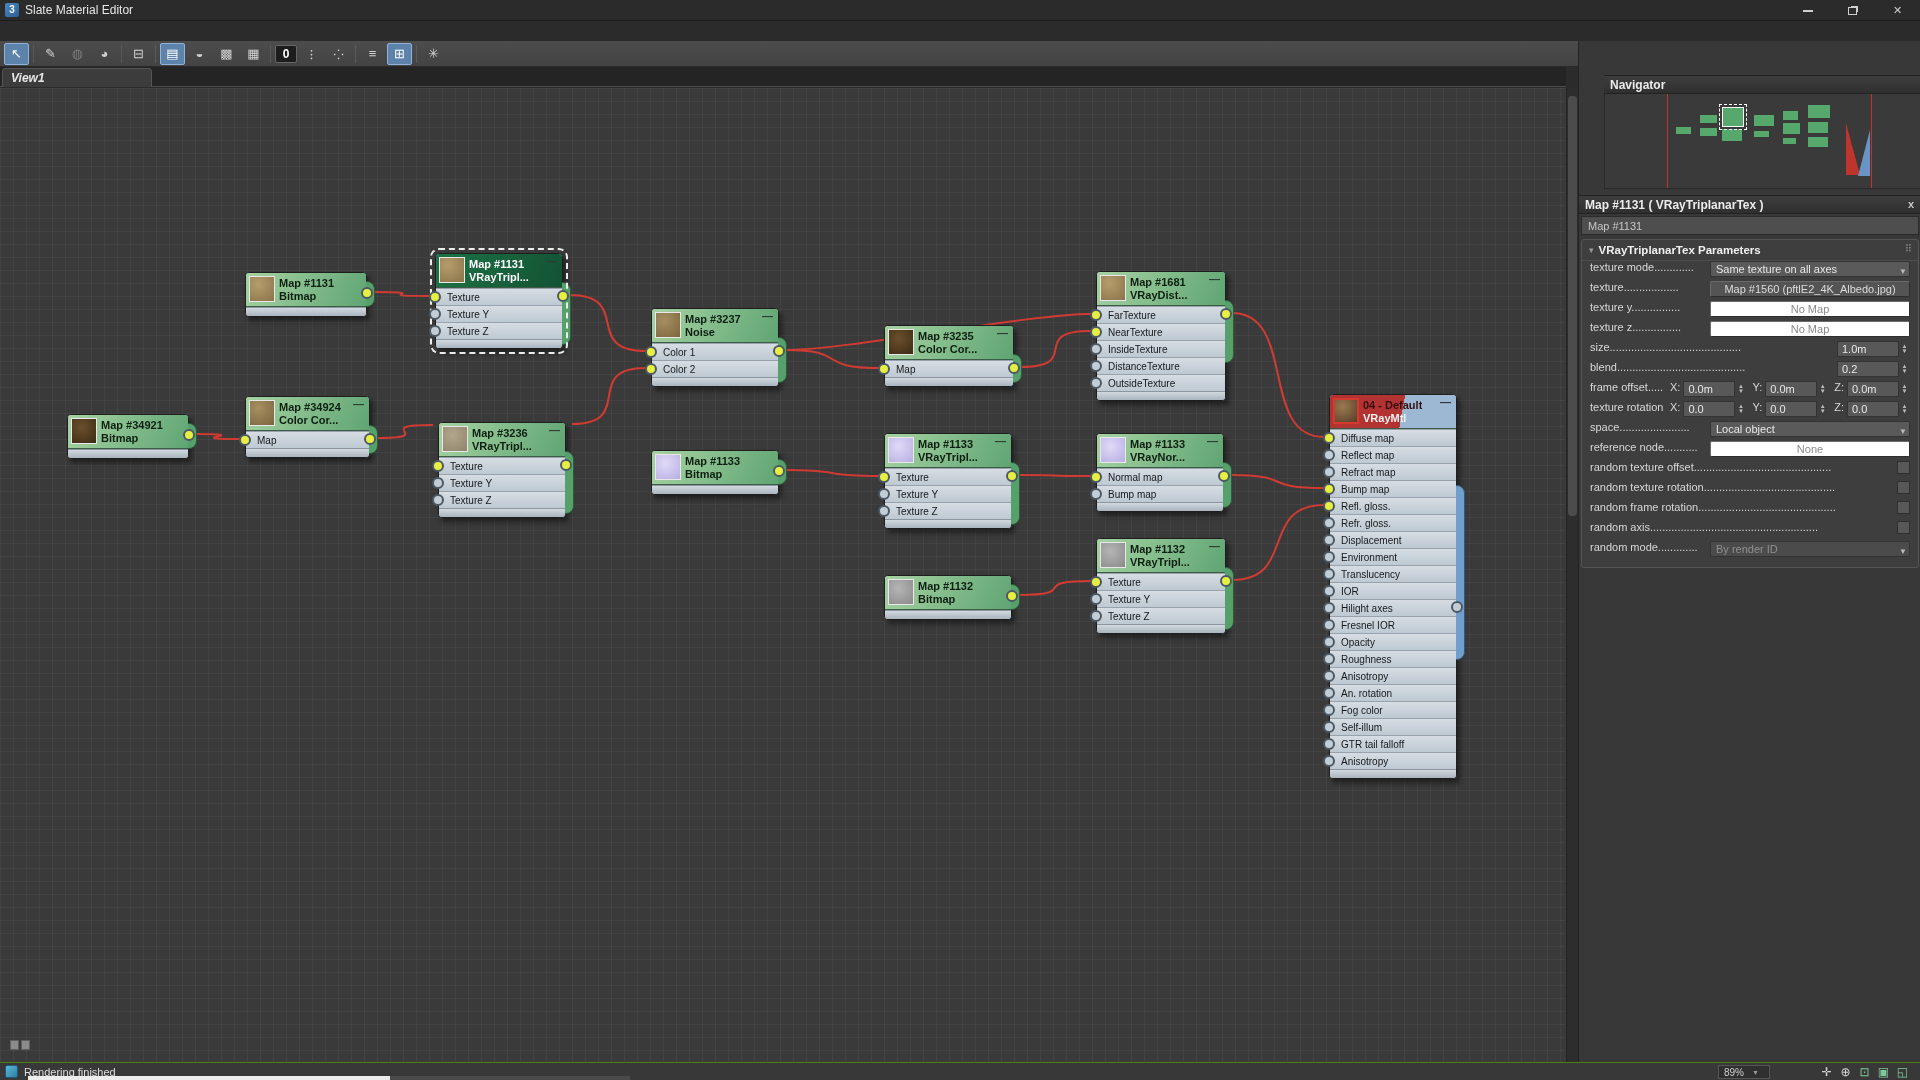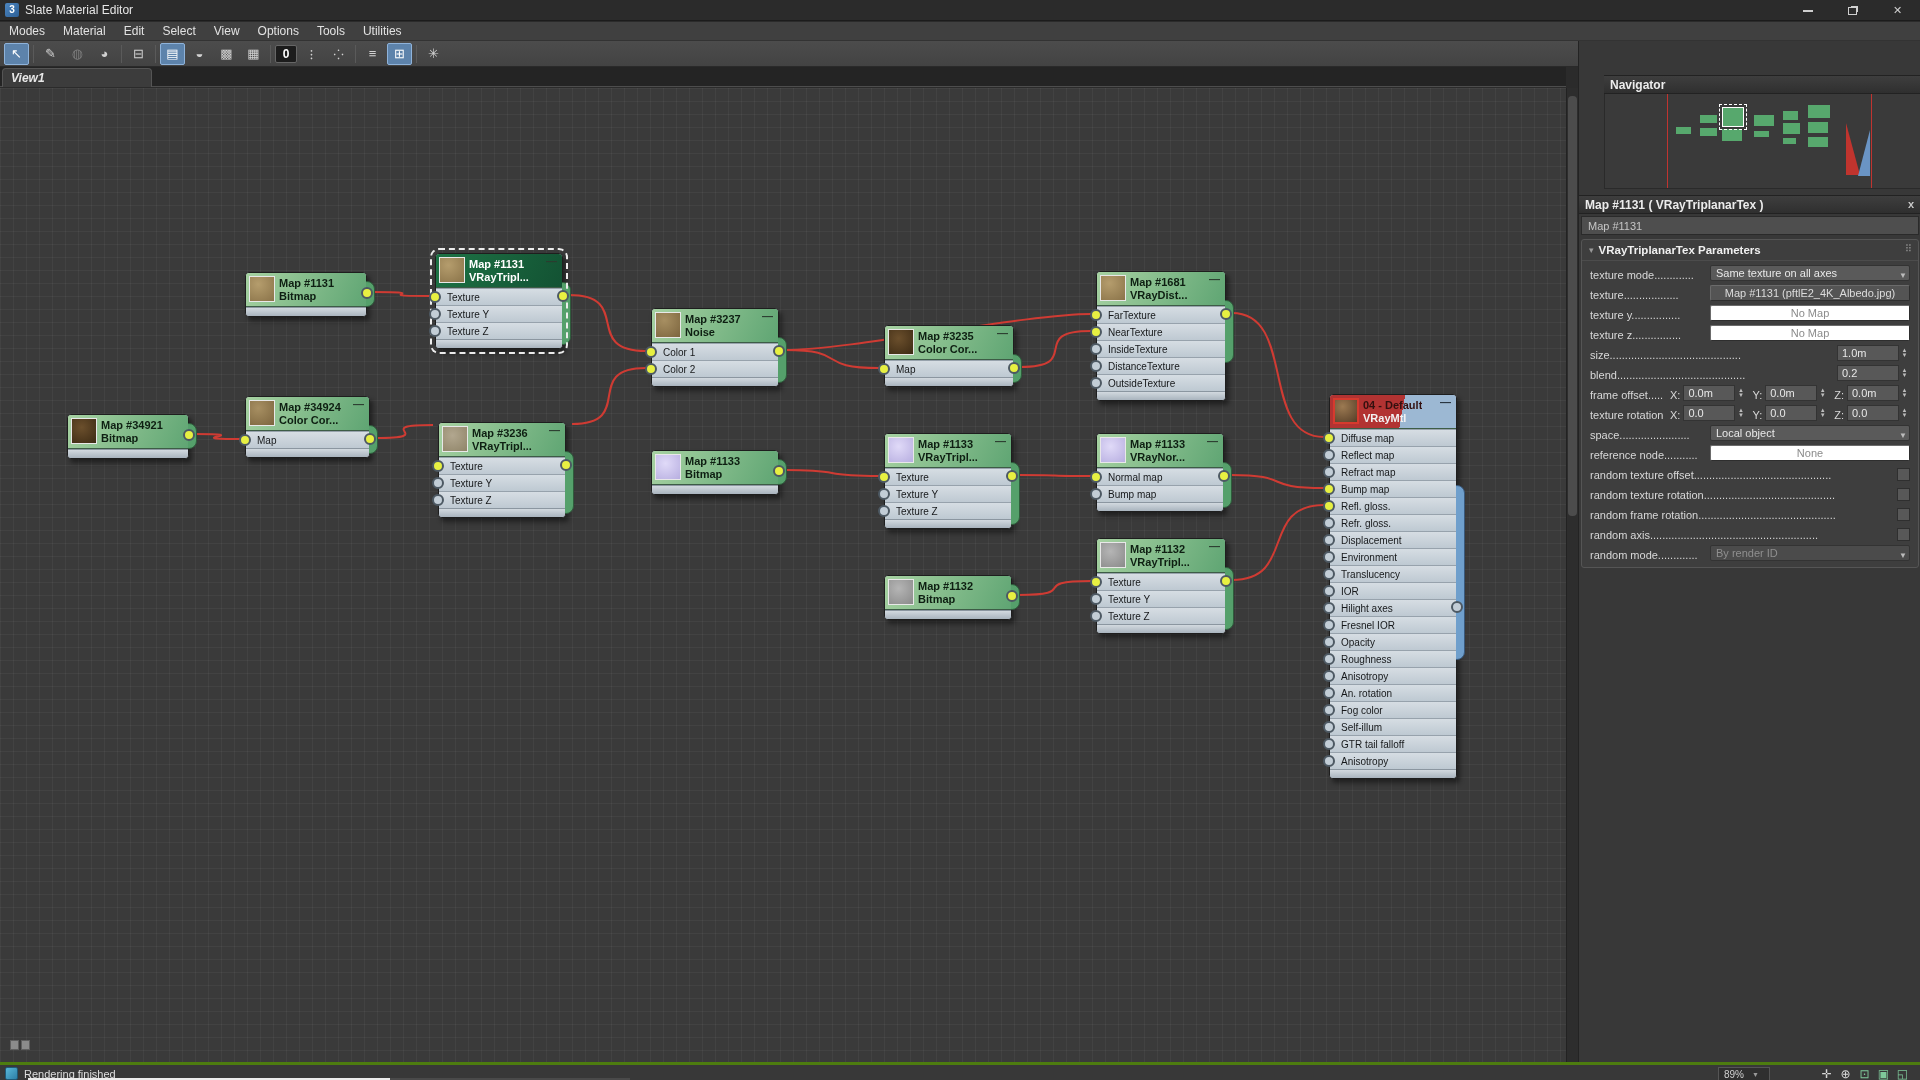--- a/index.html
+++ b/index.html
@@ -96,39 +96,39 @@
   .navtri-blue { position:absolute; width:0; height:0; border-right:12px solid #6a94c4; border-top:46px solid transparent; }
 
   #inspector { position:absolute; left:0; top:154px; width:342px; }
   #name-field { margin:2px 2px 0 2px; height:19px; background:#4e4e4e; border:1px solid #2a2a2a;
                 color:#c6c6c6; font-size:11px; display:flex; align-items:center; padding-left:6px; }
   #rollout { margin:4px 2px 0 2px; border:1px solid #555; border-radius:3px; background:#3e3e3e; padding-bottom:6px; }
   #rollout-head { height:21px; display:flex; align-items:center; border-bottom:1px solid #4c4c4c; position:relative; }
   #rollout-head .tri { color:#9a9a9a; font-size:9px; margin:0 5px 0 7px; }
   #rollout-head .rtitle { color:#f0f0f0; font-size:11.5px; font-weight:bold; }
   #rollout-head .dots { position:absolute; right:6px; top:3px; color:#8a8a8a; font-size:10px; }
-  .prow { height:20px; display:flex; align-items:flex-end; padding:0 8px 0 8px; }
+  .prow { height:20px; display:flex; align-items:flex-start; padding:0 8px 0 8px; }
   .plabel { flex:1; color:#d8d8d8; font-size:11px; white-space:nowrap; overflow:hidden; }
   .pdrop { width:200px; height:16px; background:#5a5a5a; border:1px solid #333; border-radius:2px; position:relative;
            color:#e8e8e8; font-size:11px; padding:0 18px 0 5px; line-height:15px; white-space:nowrap; overflow:hidden; flex:none; }
   .pdrop .da { position:absolute; right:2px; top:2px; color:#bbb; font-size:8px; }
   .pdrop.dis { color:#8f8f8f; background:#4b4b4b; }
   .pbtn { width:200px; height:16px; background:#545454; border:1px solid #6b6b6b; border-bottom-color:#2e2e2e; border-right-color:#2e2e2e;
           border-radius:2px; color:#dcdcdc; font-size:11px; text-align:center; line-height:15px; white-space:nowrap; overflow:hidden; flex:none; }
   .pbtn.dis { color:#8b8b8b; background:#ffffff; }
   .pspin { display:flex; align-items:center; flex:none; }
   .spinbox { width:52px; height:16px; background:#585858; border:1px solid #333; color:#e8e8e8; font-size:11px;
              padding-left:4px; line-height:15px; }
   .spinarr { width:11px; height:16px; display:flex; flex-direction:column; justify-content:center; }
   .spinarr span { color:#bdbdbd; font-size:6px; line-height:5px; text-align:center; }
   .xyzlab { color:#d8d8d8; font-size:11px; margin:0 3px 0 6px; }
   .pcheck { width:13px; height:13px; background:#585858; border:1px solid #2f2f2f; flex:none; }
 
   
-  #statusbar { position:absolute; left:0; top:1062px; width:1920px; height:18px; background:#383838; border-top:3px solid #4d7c0f; }
+  #statusbar { position:absolute; left:0; top:1062px; width:1920px; height:18px; background:#383838; border-top:1px solid #4d7c0f; }
   #status-icon { position:absolute; left:5px; top:2px; width:13px; height:13px; border-radius:2px;
                  background:linear-gradient(135deg,#59b7d8,#2d7fa6); border:1px solid #1f5a78; }
   #status-msg { position:absolute; left:24px; top:3px; color:#dedede; font-size:11px; }
   #progress { position:absolute; left:28px; top:13px; width:362px; height:4px; background:#ececec; }
   #progress-track { position:absolute; left:390px; top:13px; width:240px; height:4px; background:#4a4a4a; }
   #zoom-combo { position:absolute; right:150px; top:2px; width:52px; height:14px; background:#2f2f2f; border:1px solid #555;
                 color:#cfcfcf; font-size:10px; display:flex; align-items:center; padding-left:5px; }
   #zoom-combo .da { margin-left:8px; font-size:7px; color:#999; }
   #status-tools { position:absolute; right:8px; top:0; height:18px; display:flex; align-items:center; }
   .stool { width:19px; text-align:center; font-size:12px; color:#d8d8d8; }
@@ -146,30 +146,20 @@
       <div class="winbtn">
           <span class="bar"></span>
         </div>
       <div class="winbtn">
           <span class="rest"></span>
         </div>
       <div class="winbtn">✕</div>
     </div>
   </div>
 
-  <div id="menubar">
-      <div class="menu-item">Modes</div>
-      <div class="menu-item">Material</div>
-      <div class="menu-item">Edit</div>
-      <div class="menu-item">Select</div>
-      <div class="menu-item">View</div>
-      <div class="menu-item">Options</div>
-      <div class="menu-item">Tools</div>
-      <div class="menu-item">Utilities</div>
-    </div>
 
   <div id="toolbar">
     <div id="view-combo">
       <span>View1</span>
       <span class="arrowbox">▼</span>
     </div>
   <div class="tbtn active">↖</div>
       <div class="tsep"></div>
       <div class="tbtn">✎</div>
       <div class="tbtn dim">◍</div>
@@ -526,21 +516,21 @@
           <span class="rtitle">VRayTriplanarTex Parameters</span>
           <span class="dots">⠿</span>
         </div>
         <div id="rollout-body">
             <div class="prow">
               <span class="plabel">texture mode.............</span>
               <div class="pdrop">Same texture on all axes<span class="da">▼</span></div>
             </div>
             <div class="prow">
               <span class="plabel">texture..................</span>
-              <div class="pbtn">Map #1131 (pftlE2_4K_Albedo.jpg)</div>
+              <div class="pbtn">Map #1560 (pftlE2_4K_Albedo.jpg)</div>
             </div>
             <div class="prow">
               <span class="plabel">texture y................</span>
               <div class="pbtn dis">No Map</div>
             </div>
             <div class="prow">
               <span class="plabel">texture z................</span>
               <div class="pbtn dis">No Map</div>
             </div>
             <div class="prow">

